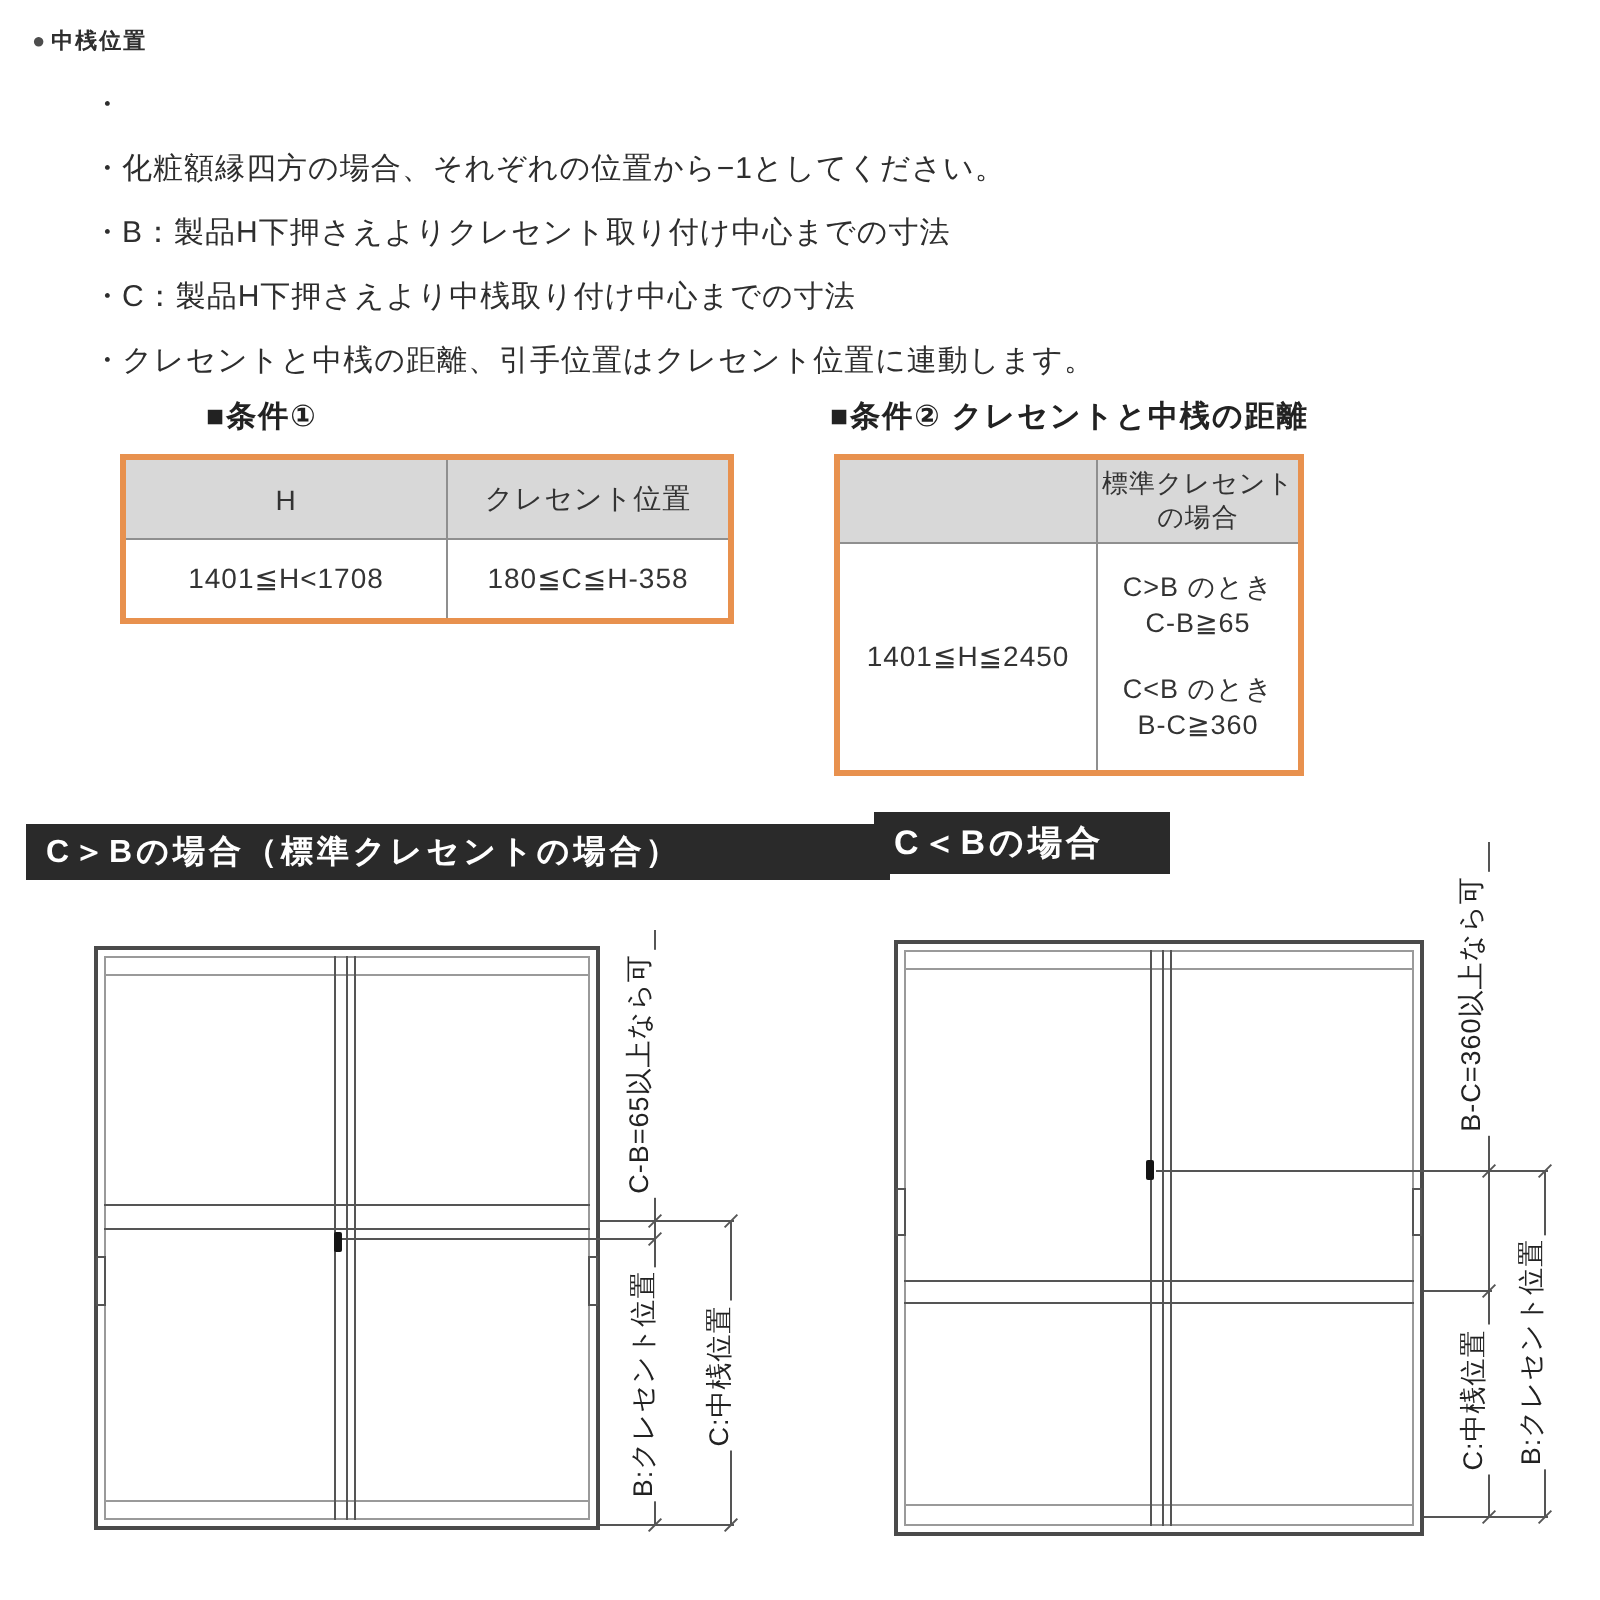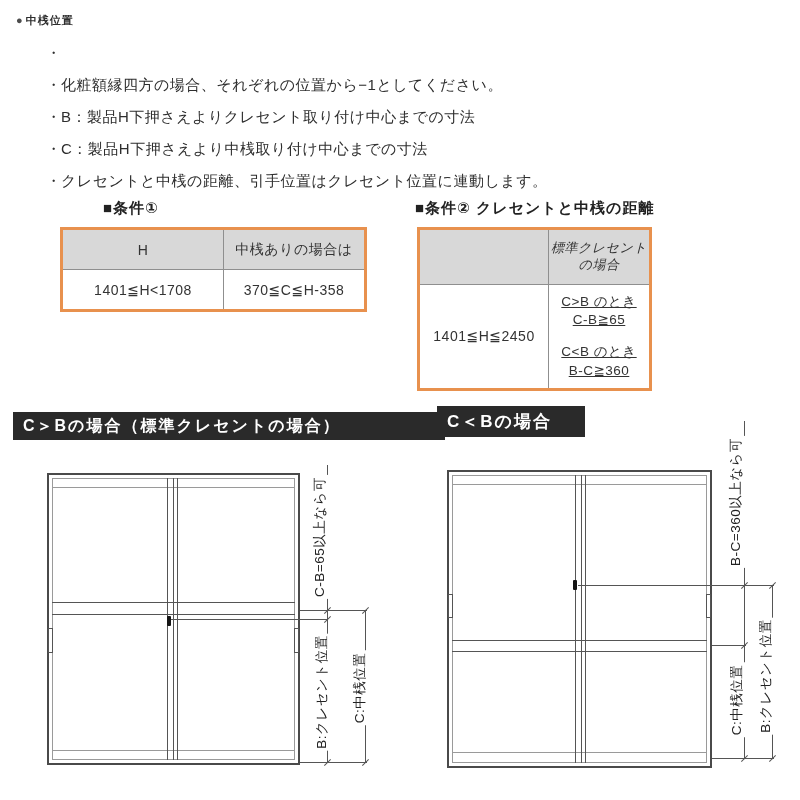--- a/index.html
+++ b/index.html
@@ -17,24 +17,24 @@
   .shead { position:absolute; font-size:15px; font-weight:bold; color:#222; letter-spacing:1px; }
 
   
   table.cond { position:absolute; border-collapse:collapse; table-layout:fixed; background:#fff; font-size:14px; color:#333; }
   table.cond th, table.cond td { border:1px solid #8f8f8f; text-align:center; vertical-align:middle; font-weight:normal; letter-spacing:0.5px; }
   table.cond th { background:#d8d8d8; }
   .t1 { left:60px; top:227px; width:307px; height:85px; border:3px solid #e8914e; }
   .t1 th { height:28px; }
   .t1 td { height:28px; }
   .t2 { left:417px; top:227px; width:235px; height:161px; border:3px solid #e8914e; }
-  .t2 th { height:56px; font-size:13px; line-height:1.3;font-style:italic; }
+  .t2 th { height:43px; font-size:13px; line-height:1.3; }
   .t2 td.hcell { width:130px; }
   .t2 td.cases { padding:8px 0; font-size:13.5px; }
-  .case-block { line-height:1.35;text-decoration:underline; }
+  .case-block { line-height:1.35; }
   .case-block + .case-block { margin-top:14px; }
 
   
   .dbar { position:absolute; background:#2a2a2a; color:#fff; font-weight:bold; display:flex; align-items:center; padding-left:10px; letter-spacing:2px; }
   .dbar.left { left:13px; top:412px; width:432px; height:28px; font-size:16px; }
   .dbar.right { left:437px; top:406px; width:148px; height:31px; font-size:17px; }
 
   
   .win { position:absolute; border:2px solid #4a4a4a; background:#fff; }
   .win-inner { position:absolute; left:3px; top:3px; right:3px; bottom:3px; border:1px solid #9a9a9a; }
@@ -84,25 +84,25 @@
     </div>
   </div>
 
   <div class="shead" style="left:57px; top:199px;margin-left:46px;">
     <span>■</span><span>条件①</span>
   </div>
   <table class="cond t1">
     <tbody>
         <tr>
       <th style="width:162px;">H</th>
-      <th>中桟ありの場合は</th>
+      <th>クレセント位置</th>
     </tr>
     <tr>
       <td>1401≦H&lt;1708</td>
-      <td>370≦C≦H-358</td>
+      <td>180≦C≦H-358</td>
     </tr>
   </tbody>
     </table>
 
   <div class="shead" style="left:415px; top:199px;">
     <span>■</span><span>条件② クレセントと中桟の距離</span>
   </div>
   <table class="cond t2">
     <tbody>
         <tr>

